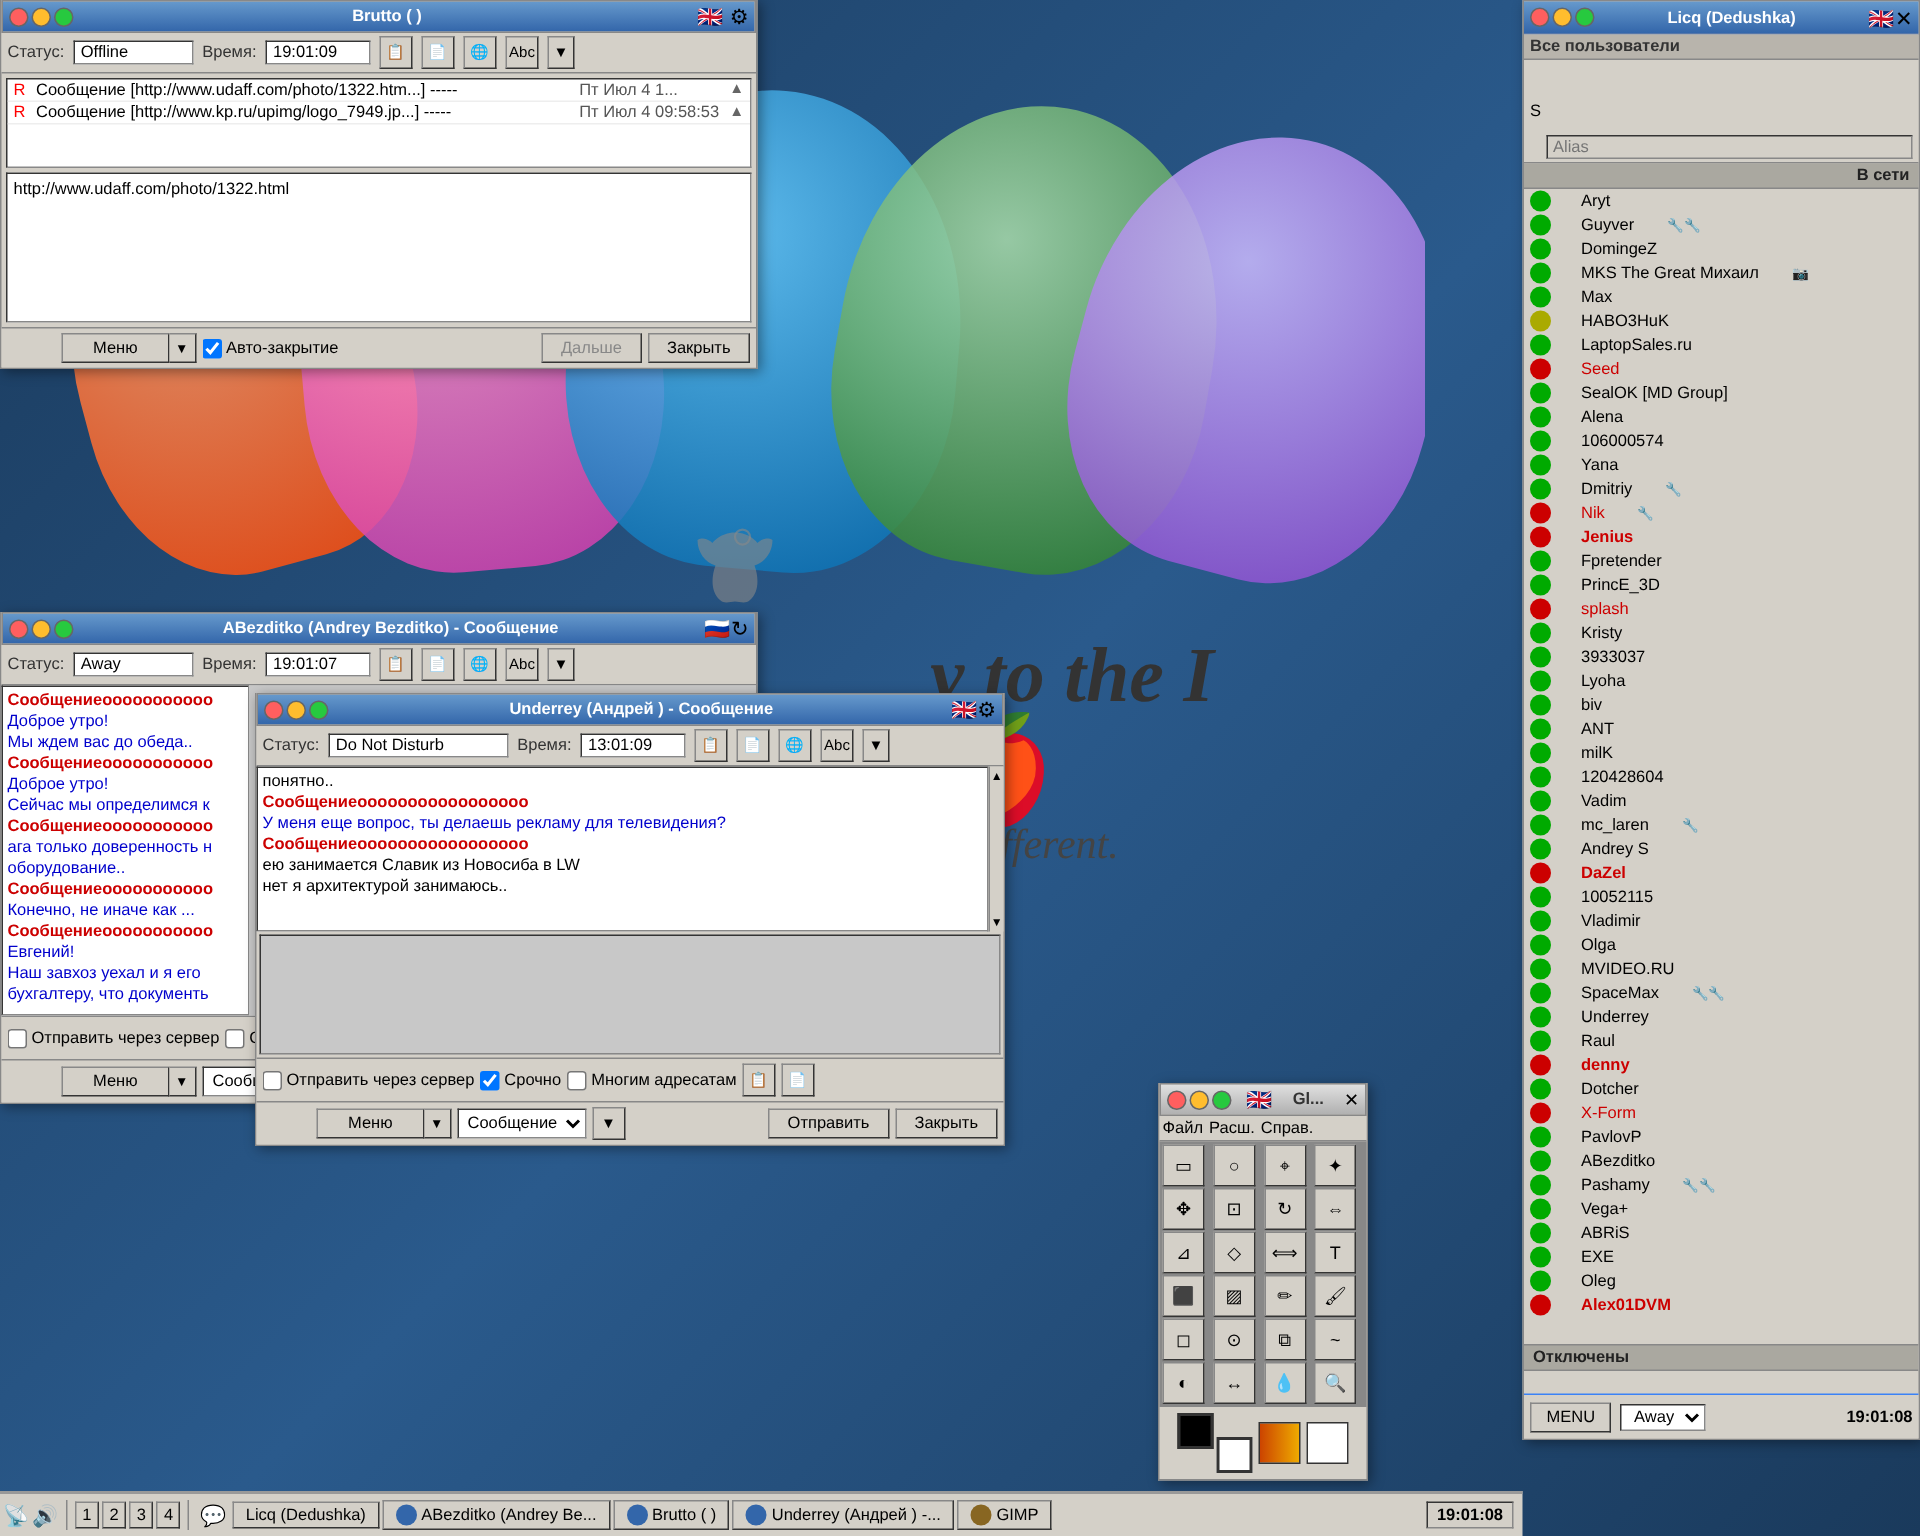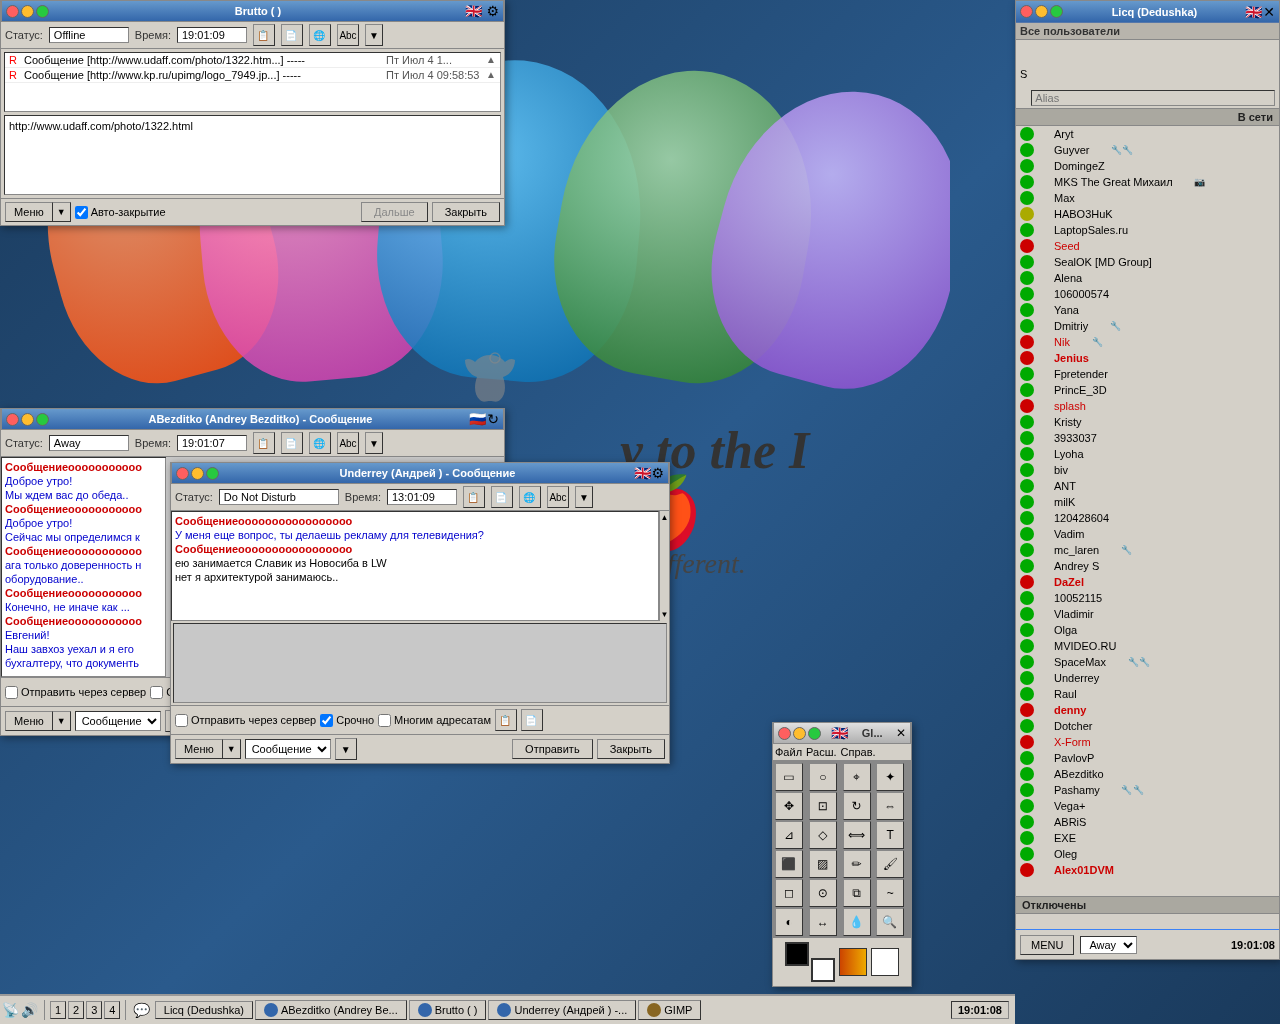--- a/index.html
+++ b/index.html
@@ -168,25 +168,26 @@
       background: #d4d0c8;
       border-top: 1px solid #888;
       gap: 4px;
     }
 
     .menu-btn-group {
       display: flex;
     }
 
     .menu-main-btn {
-      padding: 3px 8px;
+      padding: 3px 20px;
       background: #d4d0c8;
       border: 1px outset #888;
       cursor: pointer;
       font-size: 11px;
+      margin-left: 36px;
     }
 
     .menu-arrow-btn {
       padding: 3px 4px;
       background: #d4d0c8;
       border: 1px outset #888;
       border-left: none;
       cursor: pointer;
       font-size: 9px;
     }
@@ -534,21 +535,21 @@
         <span class="msg-date">Пт Июл 4 1...</span>
         <span style="font-size:10px;color:#666;">▲</span>
       </div>
       <div class="message-row">
         <span class="msg-flag">R</span>
         <span class="msg-text">Сообщение [http://www.kp.ru/upimg/logo_7949.jp...] -----</span>
         <span class="msg-date">Пт Июл 4 09:58:53</span>
         <span style="font-size:10px;color:#666;">▲</span>
       </div>
     </div>
-    <div class="message-body" style="height:80px;margin:3px;">
+    <div class="message-body" style="height:100px;margin:3px;">
       <span>http://www.udaff.com/photo/1322.html</span>
     </div>
     <div class="bottom-toolbar">
       <div class="menu-btn-group">
         <button class="menu-main-btn">Меню</button>
         <button class="menu-arrow-btn">▼</button>
       </div>
       <label class="checkbox-label">
         <input type="checkbox" checked="" style="">
         <span>Авто-закрытие</span>
@@ -651,20 +652,21 @@
       <span class="status-label">Время:</span>
       <div class="status-value" style="min-width:70px;">13:01:09</div>
       <div class="icon-btn">📋</div>
       <div class="icon-btn">📄</div>
       <div class="icon-btn">🌐</div>
       <div class="icon-btn">Abc</div>
       <div class="icon-btn" style="width:18px;">▼</div>
     </div>
     <div style="height:110px;display:flex;">
       <div class="chat-messages" style="flex:1;overflow-y:auto;">
+        <div class="chat-msg">понятно..</div>
         <div class="chat-msg" style="font-weight:bold;color:#cc0000;">Сообщениеооооооооооооооооо</div>
         <div class="chat-msg blue">У меня еще вопрос, ты делаешь рекламу для телевидения?</div>
         <div class="chat-msg" style="font-weight:bold;color:#cc0000;">Сообщениеооооооооооооооооо</div>
         <div class="chat-msg">ею занимается Славик из Новосиба в LW</div>
         <div class="chat-msg">нет я архитектурой занимаюсь..</div>
       </div>
       <div style="width:10px;background:#d4d0c8;border-left:1px solid #888;display:flex;flex-direction:column;align-items:center;justify-content:space-between;padding:2px 0;">
         <span style="font-size:8px;">▲</span>
         <span style="font-size:8px;">▼</span>
       </div>

